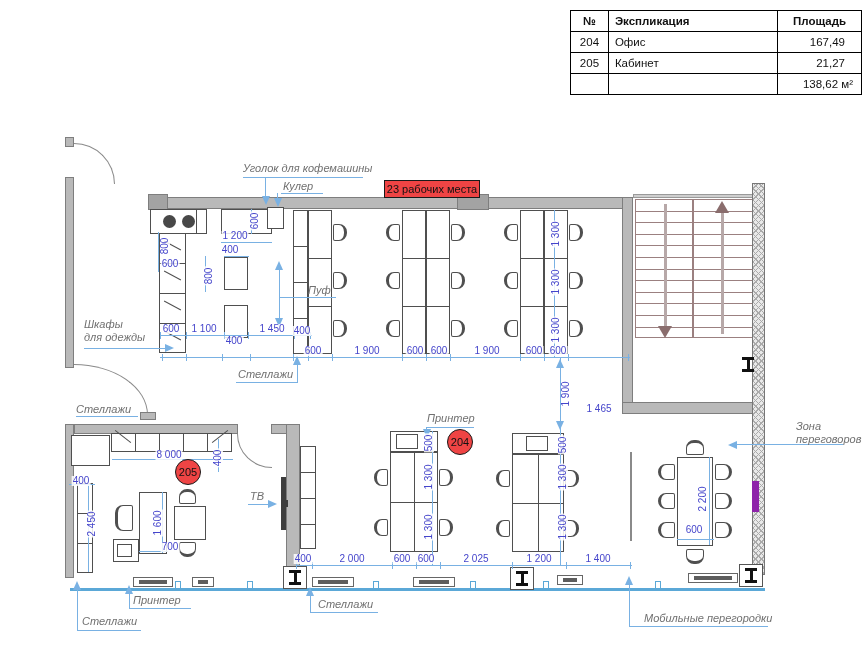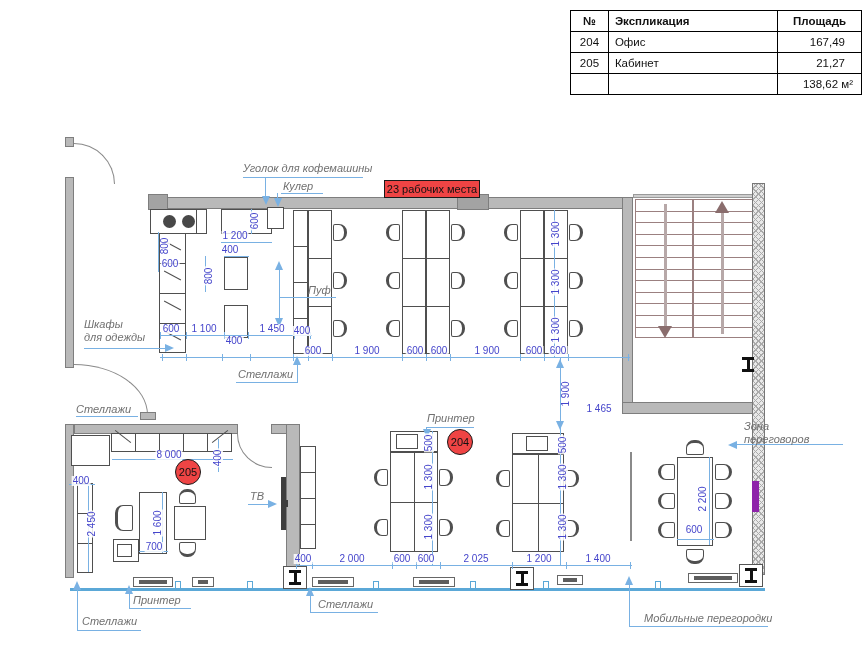--- a/index.html
+++ b/index.html
@@ -372,21 +372,21 @@
       <div class="dim" style="left: 599px; top: 363px; margin-top: 46px;">1 465</div>
       <div class="dim v" style="left: 556px; top: 234px;">1 300</div>
       <div class="dim v" style="left: 556px; top: 282px;">1 300</div>
       <div class="dim v" style="left: 556px; top: 330px;">1 300</div>
       <div class="dim v" style="left: 566px; top: 394px;">1 900</div>
       <div class="dim" style="left: 169px; top: 455px;">8 000</div>
       <div class="dim v" style="left: 218px; top: 458px;">400</div>
       <div class="dim" style="left: 81px; top: 481px;">400</div>
       <div class="dim v" style="left: 92px; top: 524px;">2 450</div>
       <div class="dim v" style="left: 158px; top: 523px;">1 600</div>
-      <div class="dim" style="left: 154px; top: 547px;">700</div>
+      <div class="dim" style="left: 170px; top: 547px;">700</div>
       <div class="dim v" style="left: 429px; top: 443px;">500</div>
       <div class="dim v" style="left: 429px; top: 477px;">1 300</div>
       <div class="dim v" style="left: 429px; top: 527px;">1 300</div>
       <div class="dim v" style="left: 563px; top: 445px;">500</div>
       <div class="dim v" style="left: 563px; top: 477px;">1 300</div>
       <div class="dim v" style="left: 563px; top: 527px;">1 300</div>
       <div class="dim v" style="left: 703px; top: 499px;">2 200</div>
       <div class="dim" style="left: 694px; top: 530px;">600</div>
       <div class="dim" style="left: 303px; top: 559px;">400</div>
       <div class="dim" style="left: 352px; top: 559px;">2 000</div>
@@ -397,20 +397,20 @@
       <div class="dim" style="left: 598px; top: 559px;">1 400</div>
       <div class="lbl" style="left: 243px; top: 162px;">Уголок для кофемашины</div>
       <div class="lbl" style="left: 283px; top: 180px;">Кулер</div>
       <div class="lbl" style="left: 84px; top: 318px;">Шкафы
 для одежды</div>
       <div class="lbl" style="left: 238px; top: 368px;">Стеллажи</div>
       <div class="lbl" style="left: 308px; top: 284px;">Пуф</div>
       <div class="lbl" style="left: 76px; top: 403px;">Стеллажи</div>
       <div class="lbl" style="left: 427px; top: 412px;">Принтер</div>
       <div class="lbl" style="left: 250px; top: 490px;">ТВ</div>
-      <div class="lbl" style="left: 744px; top: 420px;">Зона
+      <div class="lbl" style="left: 796px; top: 420px;">Зона
 переговоров</div>
       <div class="lbl" style="left: 644px; top: 612px;">Мобильные перегородки</div>
       <div class="lbl" style="left: 133px; top: 594px;">Принтер</div>
       <div class="lbl" style="left: 82px; top: 615px;">Стеллажи</div>
       <div class="lbl" style="left: 318px; top: 598px;">Стеллажи</div>
     </div>
 </div>
 
 </body></html>

